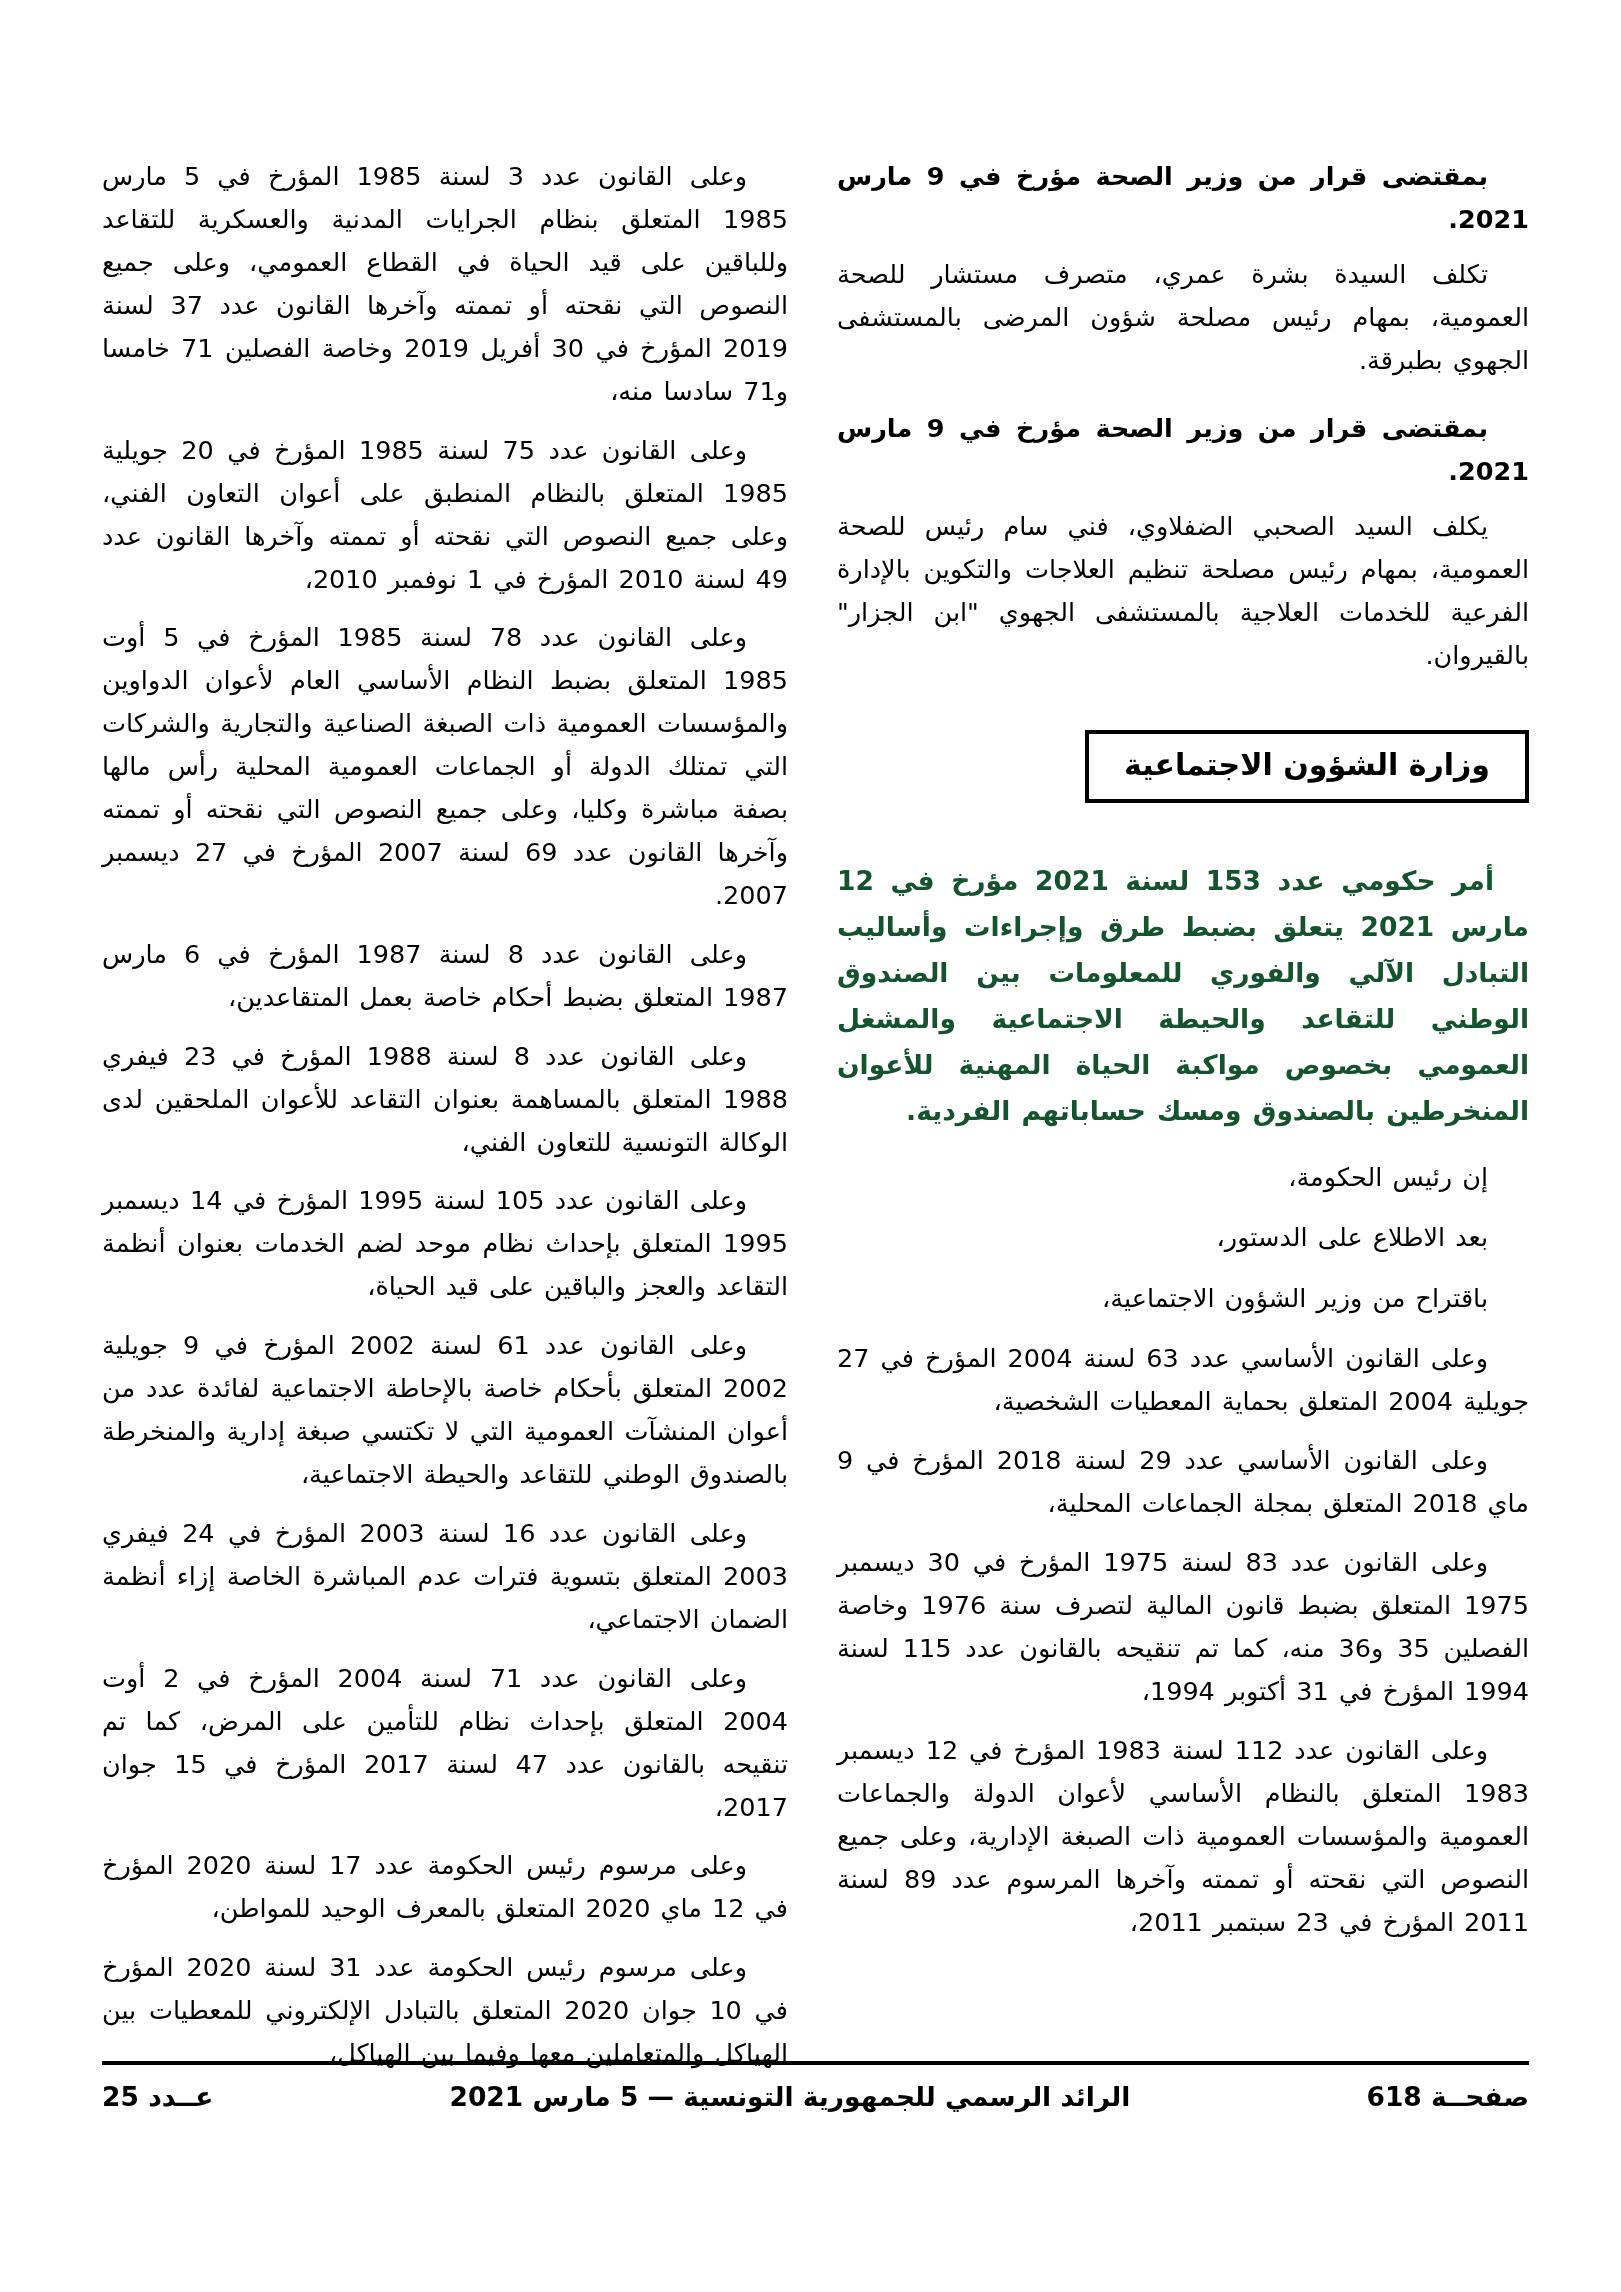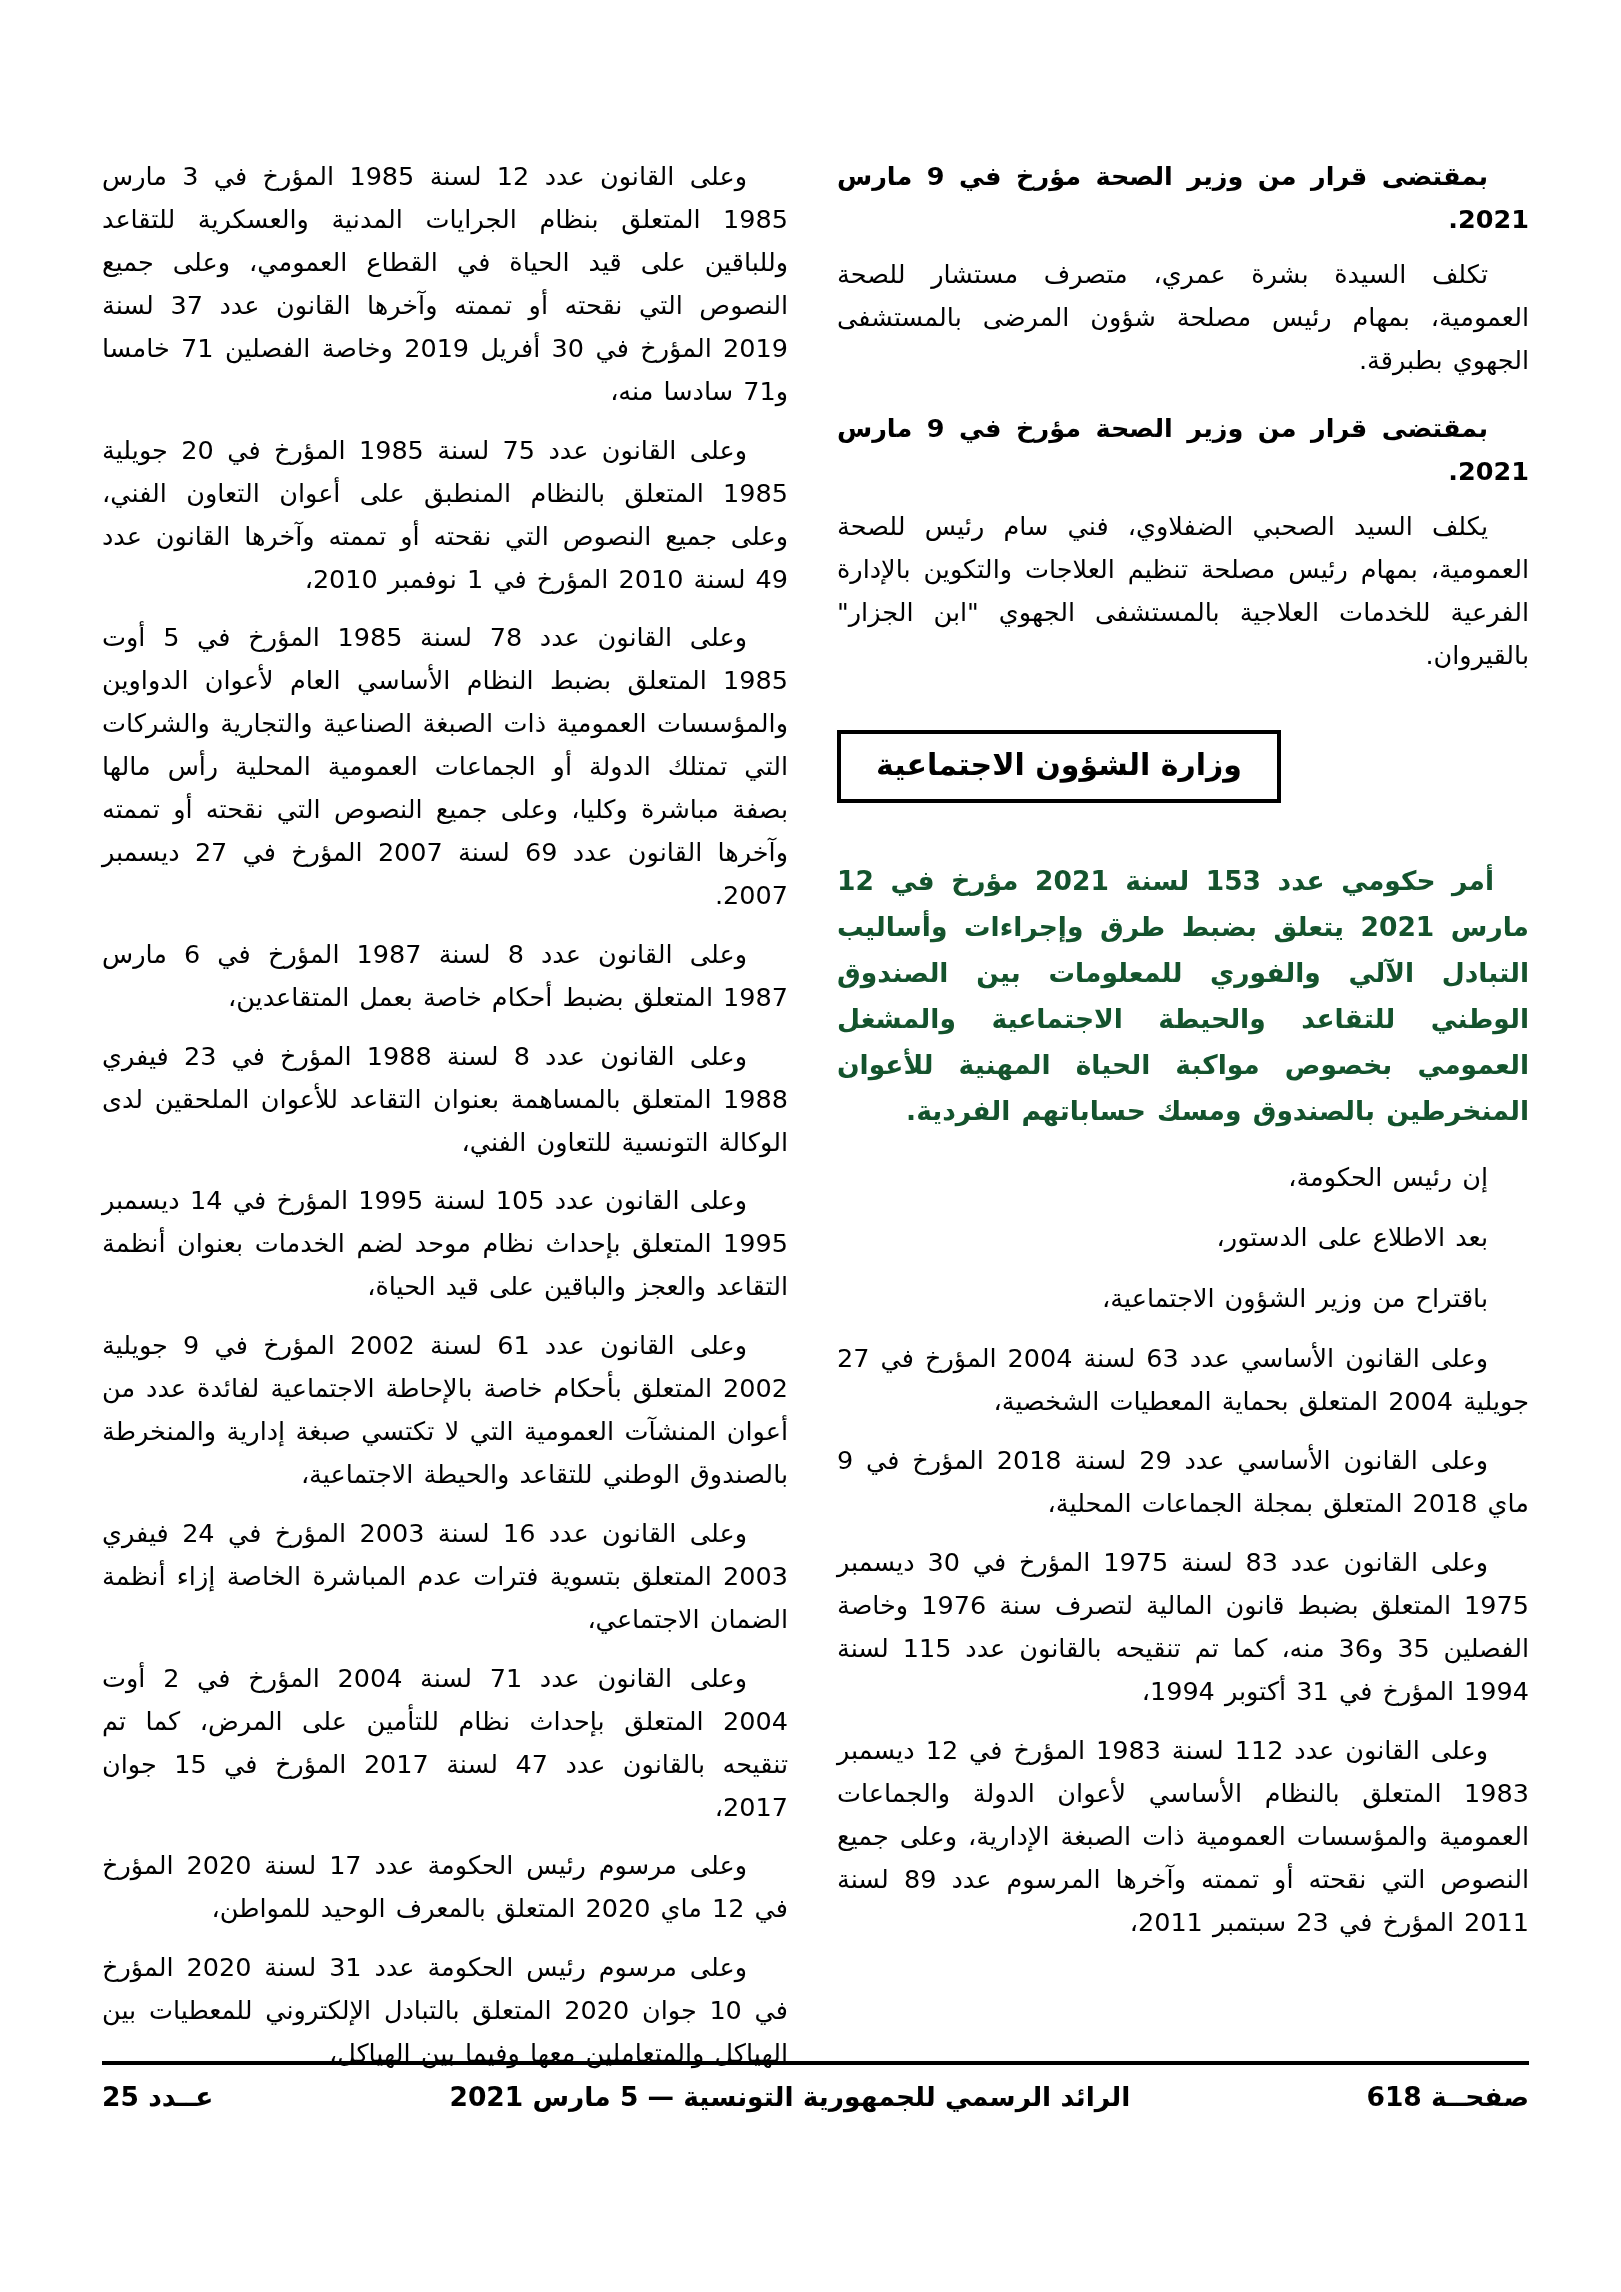--- a/index.html
+++ b/index.html
@@ -30,21 +30,21 @@
     text-justify:inter-word;
     text-indent:41px;
     word-spacing:2px;
   }
   .col p.h {
     font-weight:700;
     margin:25.5px 0 11.8px;
   }
   .col p.h:first-child { margin-top:0; }
   .boxwrap {
-    text-align:left;
+    text-align:right;
     margin:53px 0 55px;
   }
   .ministry-box {
     display:inline-block;
     border:4.9px solid #000;
     padding:11.8px 35px 15.7px;
     font-weight:700;
     font-size:30px;
     line-height:1.25;
   }
@@ -96,21 +96,21 @@
       <p class="short">بعد الاطلاع على الدستور،</p>
       <p class="short">باقتراح من وزير الشؤون الاجتماعية،</p>
 
       <p>وعلى القانون الأساسي عدد 63 لسنة 2004 المؤرخ في 27 جويلية 2004 المتعلق بحماية المعطيات الشخصية،</p>
       <p>وعلى القانون الأساسي عدد 29 لسنة 2018 المؤرخ في 9 ماي 2018 المتعلق بمجلة الجماعات المحلية،</p>
       <p>وعلى القانون عدد 83 لسنة 1975 المؤرخ في 30 ديسمبر 1975 المتعلق بضبط قانون المالية لتصرف سنة 1976 وخاصة الفصلين 35 و36 منه، كما تم تنقيحه بالقانون عدد 115 لسنة 1994 المؤرخ في 31 أكتوبر 1994،</p>
       <p>وعلى القانون عدد 112 لسنة 1983 المؤرخ في 12 ديسمبر 1983 المتعلق بالنظام الأساسي لأعوان الدولة والجماعات العمومية والمؤسسات العمومية ذات الصبغة الإدارية، وعلى جميع النصوص التي نقحته أو تممته وآخرها المرسوم عدد 89 لسنة 2011 المؤرخ في 23 سبتمبر 2011،</p>
     </section>
 
     <section class="col col-left">
-      <p>وعلى القانون عدد 12 لسنة 1985 المؤرخ في 3 مارس 1985 المتعلق بنظام الجرايات المدنية والعسكرية للتقاعد وللباقين على قيد الحياة في القطاع العمومي، وعلى جميع النصوص التي نقحته أو تممته وآخرها القانون عدد 37 لسنة 2019 المؤرخ في 30 أفريل 2019 وخاصة الفصلين 71 خامسا و71 سادسا منه،</p>
+      <p>وعلى القانون عدد 3 لسنة 1985 المؤرخ في 5 مارس 1985 المتعلق بنظام الجرايات المدنية والعسكرية للتقاعد وللباقين على قيد الحياة في القطاع العمومي، وعلى جميع النصوص التي نقحته أو تممته وآخرها القانون عدد 37 لسنة 2019 المؤرخ في 30 أفريل 2019 وخاصة الفصلين 71 خامسا و71 سادسا منه،</p>
       <p>وعلى القانون عدد 75 لسنة 1985 المؤرخ في 20 جويلية 1985 المتعلق بالنظام المنطبق على أعوان التعاون الفني، وعلى جميع النصوص التي نقحته أو تممته وآخرها القانون عدد 49 لسنة 2010 المؤرخ في 1 نوفمبر 2010،</p>
       <p>وعلى القانون عدد 78 لسنة 1985 المؤرخ في 5 أوت 1985 المتعلق بضبط النظام الأساسي العام لأعوان الدواوين والمؤسسات العمومية ذات الصبغة الصناعية والتجارية والشركات التي تمتلك الدولة أو الجماعات العمومية المحلية رأس مالها بصفة مباشرة وكليا، وعلى جميع النصوص التي نقحته أو تممته وآخرها القانون عدد 69 لسنة 2007 المؤرخ في 27 ديسمبر 2007.</p>
       <p>وعلى القانون عدد 8 لسنة 1987 المؤرخ في 6 مارس 1987 المتعلق بضبط أحكام خاصة بعمل المتقاعدين،</p>
       <p>وعلى القانون عدد 8 لسنة 1988 المؤرخ في 23 فيفري 1988 المتعلق بالمساهمة بعنوان التقاعد للأعوان الملحقين لدى الوكالة التونسية للتعاون الفني،</p>
       <p>وعلى القانون عدد 105 لسنة 1995 المؤرخ في 14 ديسمبر 1995 المتعلق بإحداث نظام موحد لضم الخدمات بعنوان أنظمة التقاعد والعجز والباقين على قيد الحياة،</p>
       <p>وعلى القانون عدد 61 لسنة 2002 المؤرخ في 9 جويلية 2002 المتعلق بأحكام خاصة بالإحاطة الاجتماعية لفائدة عدد من أعوان المنشآت العمومية التي لا تكتسي صبغة إدارية والمنخرطة بالصندوق الوطني للتقاعد والحيطة الاجتماعية،</p>
       <p>وعلى القانون عدد 16 لسنة 2003 المؤرخ في 24 فيفري 2003 المتعلق بتسوية فترات عدم المباشرة الخاصة إزاء أنظمة الضمان الاجتماعي،</p>
       <p>وعلى القانون عدد 71 لسنة 2004 المؤرخ في 2 أوت 2004 المتعلق بإحداث نظام للتأمين على المرض، كما تم تنقيحه بالقانون عدد 47 لسنة 2017 المؤرخ في 15 جوان 2017،</p>
       <p>وعلى مرسوم رئيس الحكومة عدد 17 لسنة 2020 المؤرخ في 12 ماي 2020 المتعلق بالمعرف الوحيد للمواطن،</p>
       <p>وعلى مرسوم رئيس الحكومة عدد 31 لسنة 2020 المؤرخ في 10 جوان 2020 المتعلق بالتبادل الإلكتروني للمعطيات بين الهياكل والمتعاملين معها وفيما بين الهياكل،</p>

